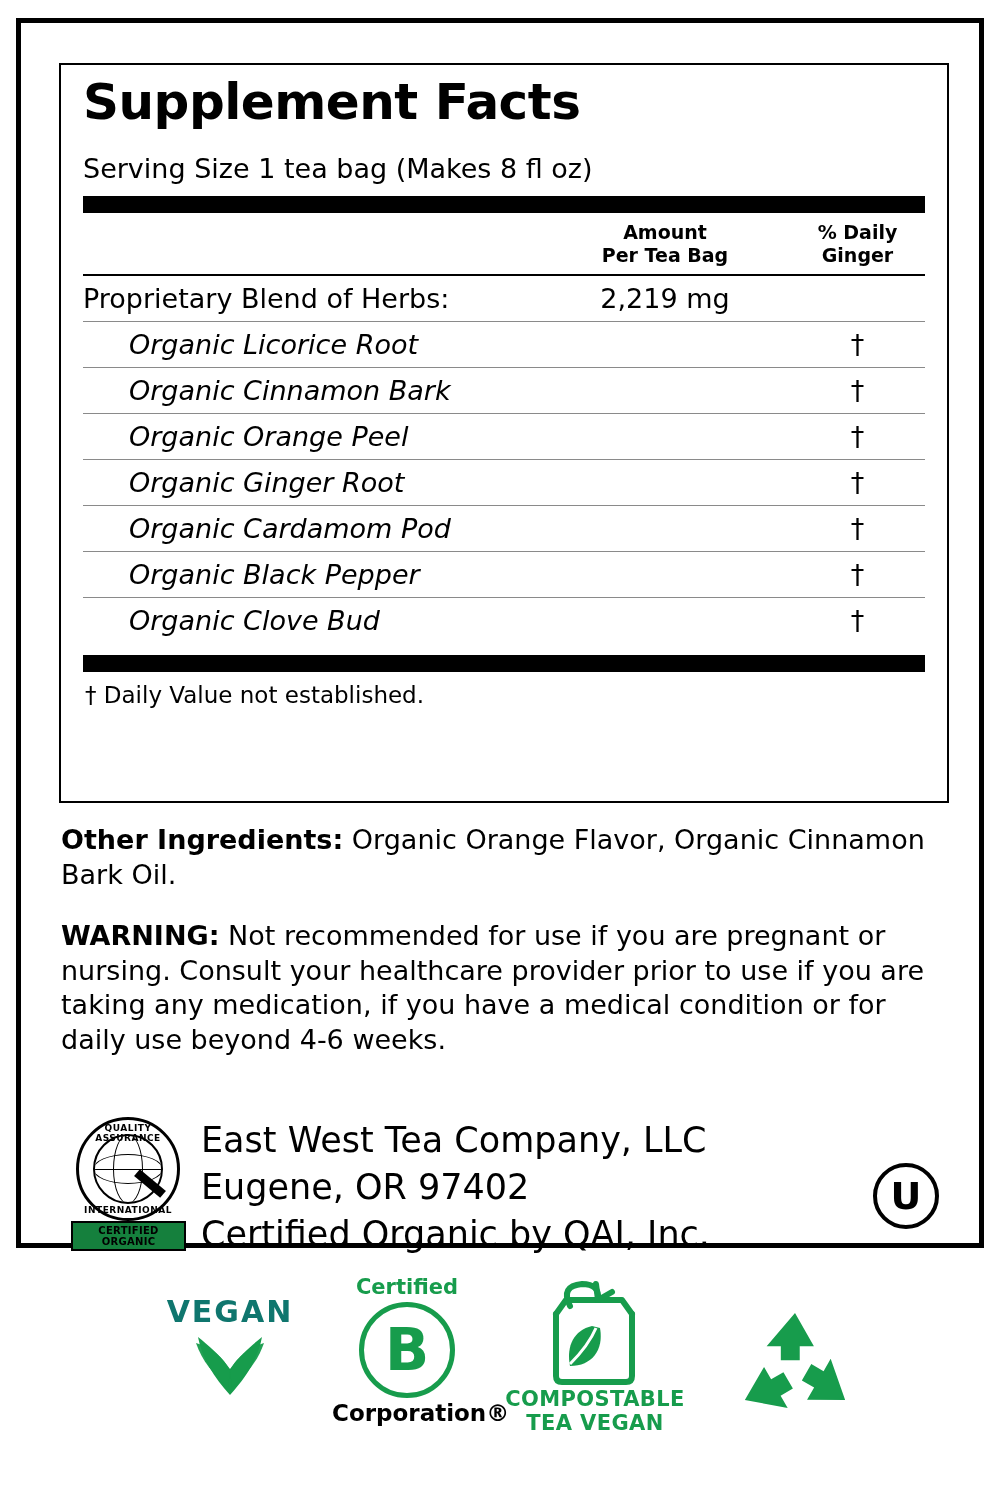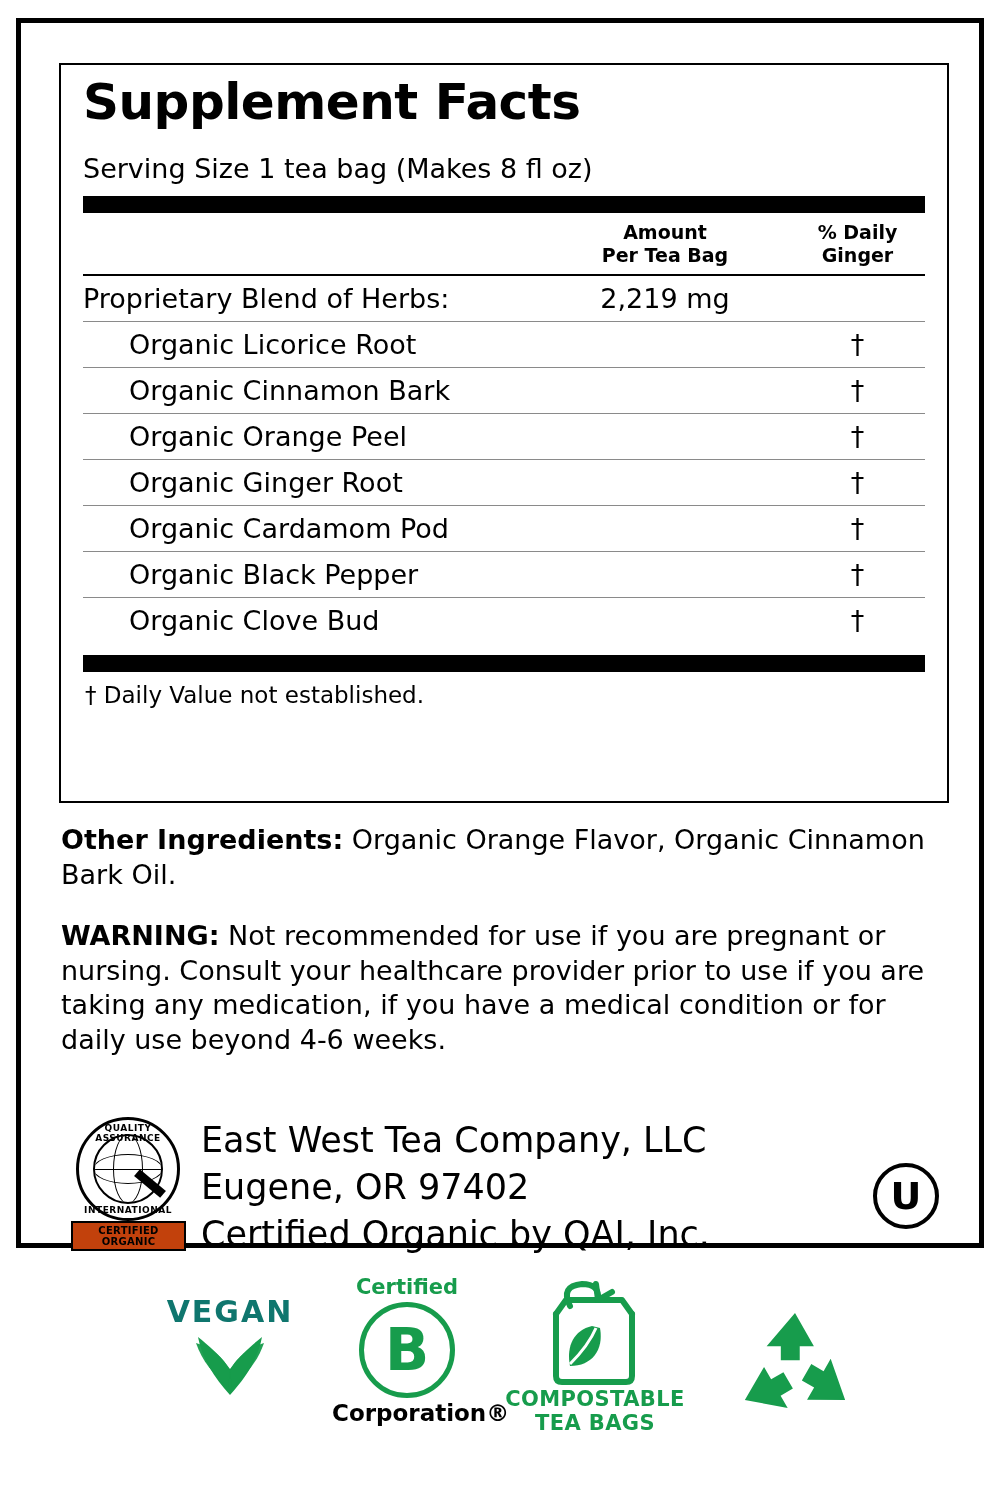--- a/index.html
+++ b/index.html
@@ -107,20 +107,21 @@
     text-align: center;
     font-size: 27px;
   }
   .row .dv {
     width: 135px;
     text-align: center;
     font-size: 27px;
   }
   .row.indent .name {
     padding-left: 46px;
+    font-style: italic;
   }
 
   .footnote {
     font-size: 23px;
     padding-top: 10px;
     padding-left: 2px;
   }
 
   
   .para {
@@ -218,21 +219,21 @@
     position: absolute;
     left: 0; top: 104px;
     width: 115px;
     border: 2px solid #000;
     box-sizing: border-box;
     text-align: center;
     font-size: 10px;
     font-weight: bold;
     letter-spacing: 0.3px;
     padding: 2px 0;
-    background: #c2410c;
+    background: #15803d;
   }
 
   
   .kosher-u {
     position: absolute;
     left: 852px;
     top: 1140px;
     width: 66px;
     height: 66px;
     border: 4px solid #000;
@@ -474,21 +475,21 @@
         </g>
         <g fill="#179c4c">
 
           <path d="M92 46 C74 50 66 66 70 86 C92 86 104 70 100 48 Z"></path>
           <path d="M96 48 C90 62 80 74 70 84" fill="none" stroke="#ffffff" stroke-width="3"></path>
         </g>
       </svg>
     </div>
     <div class="cp-text">
       <div>COMPOSTABLE</div>
-      <div>TEA BAGS</div>
+      <div>TEA VEGAN</div>
     </div>
   </div>
 
   <div class="badge" id="badge-recycle">
     <div>
       <svg width="190" height="130" viewBox="0 0 120 110" xmlns="http://www.w3.org/2000/svg">
         <g fill="#179c4c">
           <path d="M60 6 L76 34 L64 34 L64 46 L48 46 L48 34 L36 34 Z" transform="rotate(0 60 55)"></path>
           <path d="M60 6 L76 34 L64 34 L64 46 L48 46 L48 34 L36 34 Z" transform="rotate(120 60 55)"></path>
           <path d="M60 6 L76 34 L64 34 L64 46 L48 46 L48 34 L36 34 Z" transform="rotate(240 60 55)"></path>

